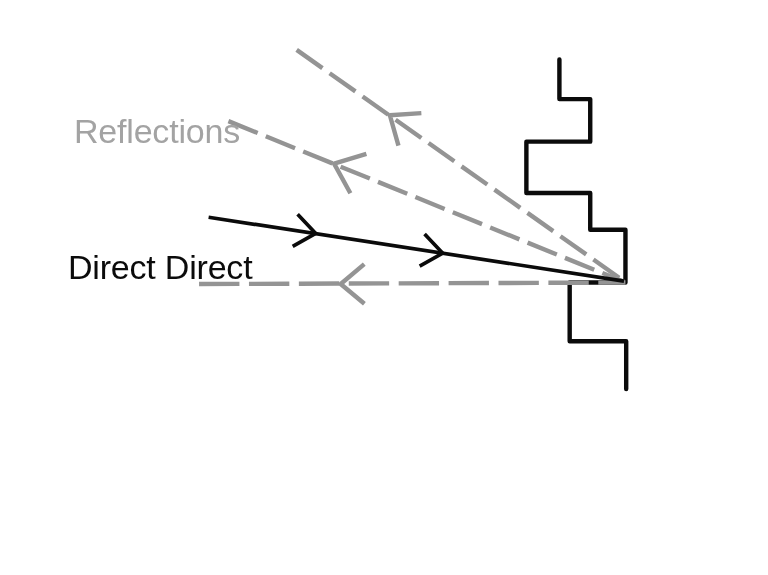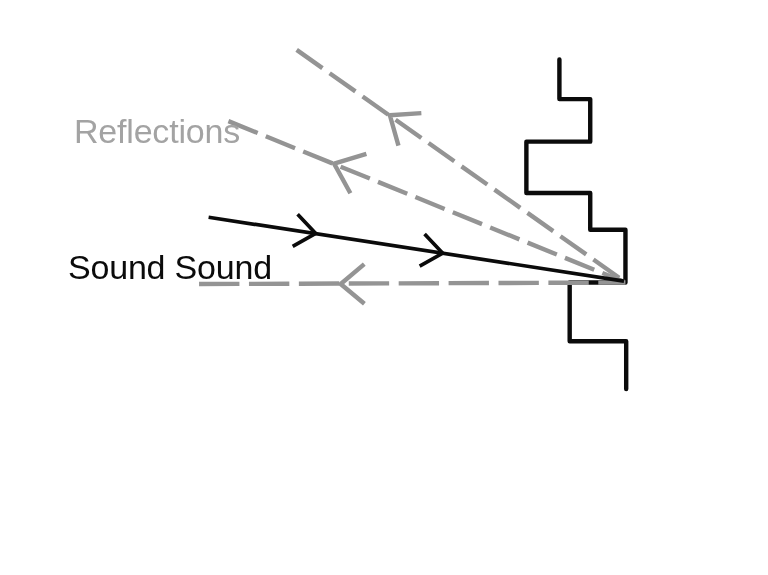--- a/index.html
+++ b/index.html
@@ -35,14 +35,14 @@
       <path d="M 434.9 154.2 L 392 157 L 403.7 198.4" fill="none" stroke="#949494" stroke-width="6" stroke-linejoin="round" stroke-linecap="butt"></path>
       <line x1="172" y1="165" x2="711" y2="384" stroke="#949494" stroke-width="6" stroke-linecap="butt" stroke-dasharray="43 12"></line>
       <path d="M 360.0 209.6 L 316 223 L 338.2 263.3" fill="none" stroke="#949494" stroke-width="6" stroke-linejoin="round" stroke-linecap="butt"></path>
       <line x1="132" y1="387" x2="713" y2="385" stroke="#949494" stroke-width="6" stroke-linecap="butt" stroke-dasharray="55 13"></line>
       <path d="M 357.1 359.9 L 325 387 L 357.3 413.9" fill="none" stroke="#949494" stroke-width="6" stroke-linejoin="round" stroke-linecap="butt"></path>
       <line x1="145" y1="296" x2="711" y2="383" stroke="#0b0b0b" stroke-width="5" stroke-linecap="butt"></line>
       <path d="M 259.6 335.6 L 291 318 L 266.3 291.8" fill="none" stroke="#0b0b0b" stroke-width="5" stroke-linejoin="round" stroke-linecap="butt"></path>
       <path d="M 432.6 362.6 L 464 345 L 439.3 318.8" fill="none" stroke="#0b0b0b" stroke-width="5" stroke-linejoin="round" stroke-linecap="butt"></path>
     </svg>
   <div class="label" style="left: 74px; top: 112px; color: rgb(163, 163, 163); font-size: 34px;">Reflections</div>
-  <div class="label" style="left: 68px; top: 248px; color: rgb(11, 11, 11); font-size: 34px;">Sound Sound</div>
+  <div class="label" style="left: 68px; top: 248px; color: rgb(11, 11, 11); font-size: 34px;">Direct Direct</div>
 </div>
 
 </body></html>

